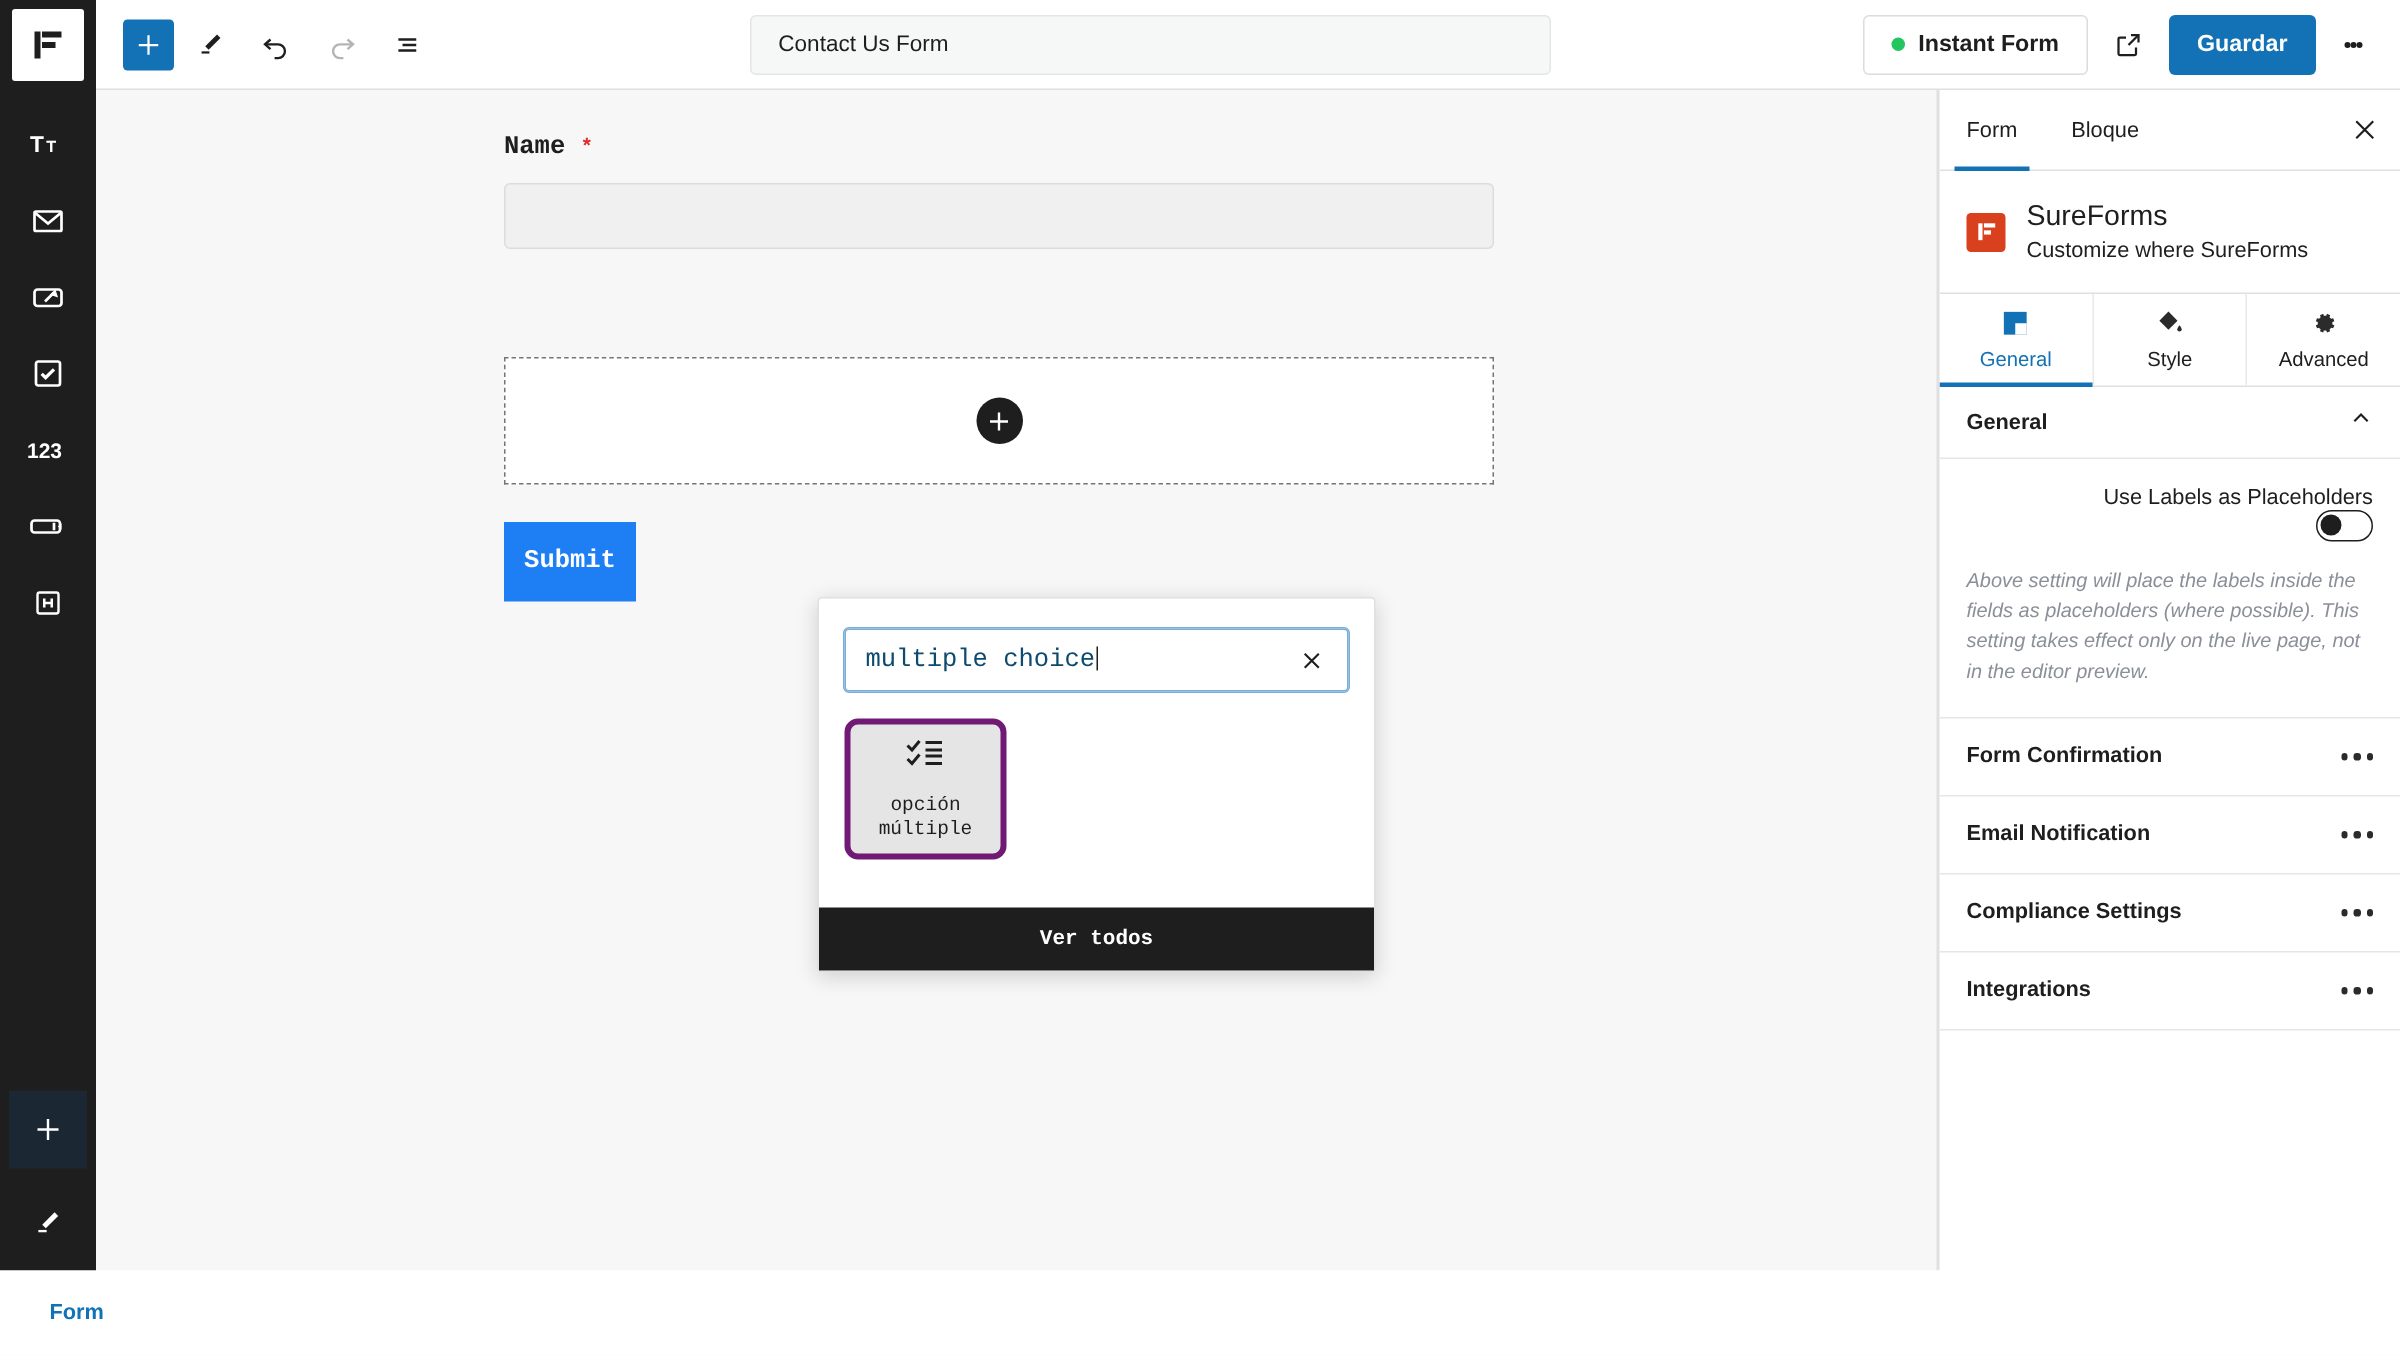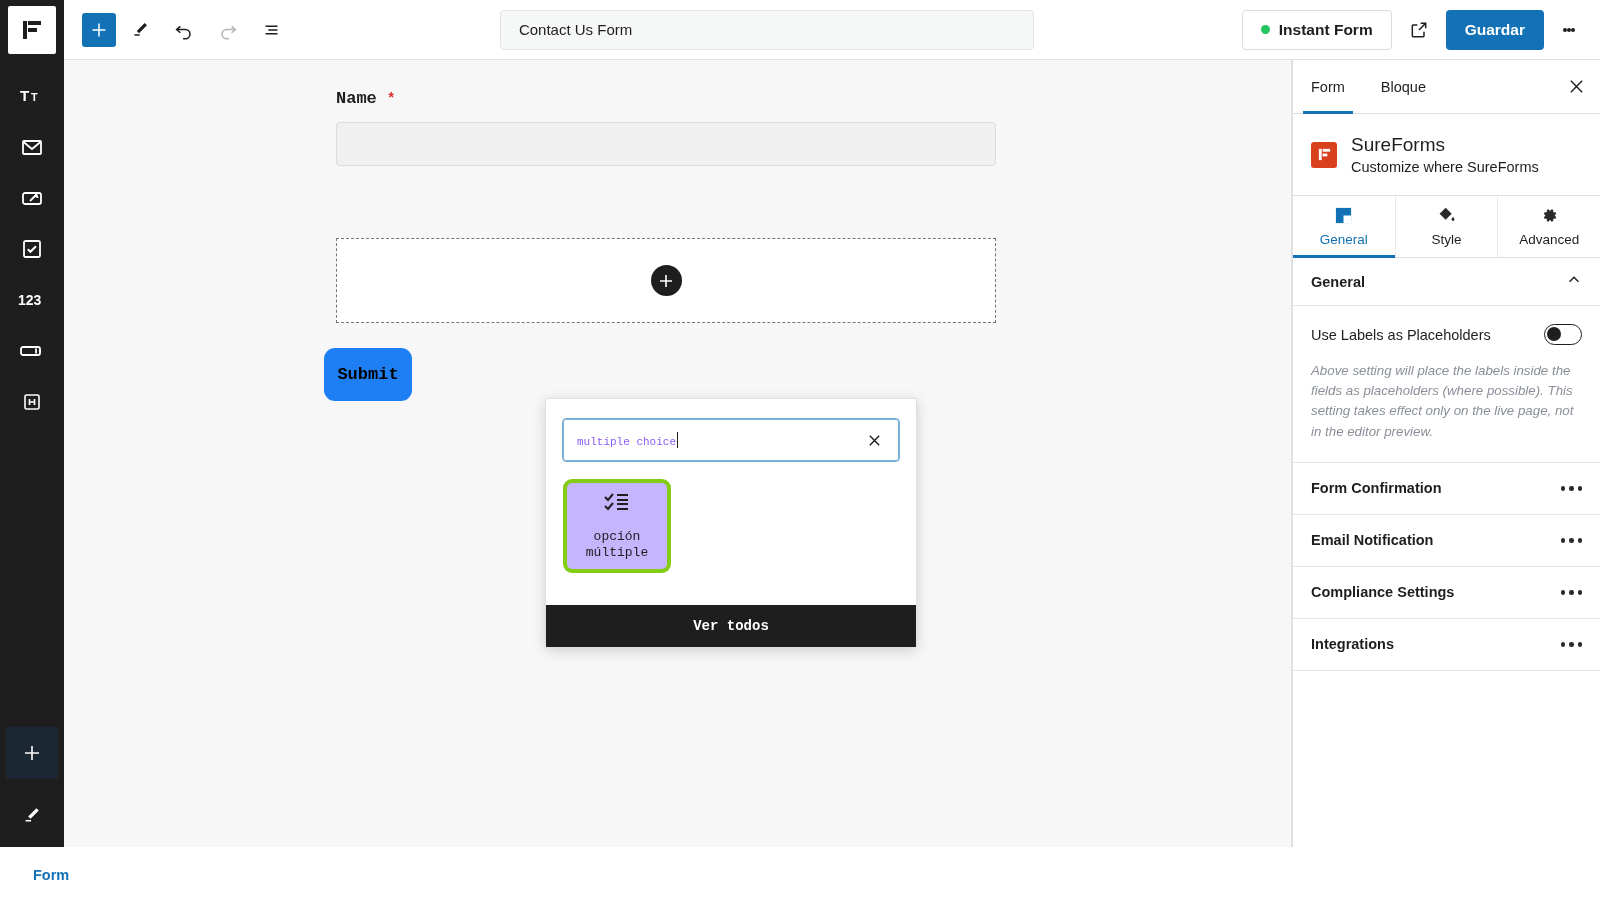--- a/index.html
+++ b/index.html
@@ -87,44 +87,44 @@
   .dropzone {
     position: absolute; left: 272px; top: 178px; width: 660px; height: 85px;
     border: 1.5px dashed #757575; background: #ffffff;
     display: flex; align-items: center; justify-content: center;
   }
   .dz-plus {
     width: 31px; height: 31px; border-radius: 50%; background: #1e1e1e;
     display: flex; align-items: center; justify-content: center; cursor: pointer;
   }
   .submit-btn {
-    position: absolute; left: 260px; top: 288px; width: 88px; height: 53px;
-    background: #1e7ff5; color: #000000; border-radius: 11px; font-size: 17px; font-weight: bold;
+    position: absolute; left: 272px; top: 288px; width: 88px; height: 53px;
+    background: #1e7ff5; color: #ffffff; border-radius: 0; font-size: 17px; font-weight: bold;
     display: flex; align-items: center; justify-content: center; cursor: pointer;
   }
 
   
   .inserter {
     position: absolute; left: 481px; top: 338px; width: 372px; height: 250px;
     background: #ffffff; border: 1px solid #e0e0e0; border-radius: 3px;
     box-shadow: 0 3px 14px rgba(0,0,0,.16);
     display: flex; flex-direction: column;
   }
   .ins-search-wrap { padding: 20px 17px 0 17px; }
   .ins-search {
     height: 42px; border: 1px solid #7aaed6; border-radius: 3px; display: flex; align-items: center;
     padding: 0 13px; outline: 1px solid #7aaed6;
   }
-  .ins-search-text { flex: 1; font-size: 11px; color: #8b5cf6; position: relative; }
+  .ins-search-text { flex: 1; font-size: 17px; color: #0c4a6e; position: relative; }
   .caret { display:inline-block; width:1px; height:16px; background:#1e1e1e; vertical-align:-3px; margin-left:1px; }
   .ins-clear { width: 22px; height: 22px; display: flex; align-items: center; justify-content: center; cursor: pointer; }
   .ins-results { flex: 1; padding: 18px 17px 0 17px; }
   .block-card {
-    width: 108px; height: 94px; border: 4px solid #84cc16; border-radius: 9px;
-    background: #c4b5fd; display: flex; flex-direction: column; align-items: center;
+    width: 108px; height: 94px; border: 4px solid #701a75; border-radius: 9px;
+    background: #e5e5e5; display: flex; flex-direction: column; align-items: center;
     justify-content: center; gap: 13px; cursor: pointer;
   }
   .block-card-label { font-size: 13px; color: #1e1e1e; text-align: center; line-height: 1.22; }
   .ins-footer {
     height: 42px; background: #1e1e1e; color: #ffffff; font-size: 14px; font-weight: bold;
     display: flex; align-items: center; justify-content: center; cursor: pointer;
   }
 
   
   .gutter { position: absolute; left: 1268px; top: 60px; width: 24px; height: 787px; background: #f7f7f7; border-right: 1px solid #e0e0e0; }
@@ -156,21 +156,21 @@
     border-right: 1px solid #e9e9e9;
   }
   .mode-tab:last-child { border-right: none; }
   .mode-tab.active { color: #1272b5; }
   .mode-tab.active::after { content:""; position:absolute; left:0; right:0; bottom:-1px; height:3px; background:#1272b5; }
   .panel-head {
     height: 48px; display: flex; align-items: center; justify-content: space-between;
     padding: 0 18px; border-bottom: 1px solid #e6e6e6; cursor: pointer;
   }
   .panel-head-title { font-size: 14.5px; font-weight: bold; color: #1e1e1e; }
-  .setting-row { display: flex; align-items: center; justify-content: space-between; padding: 18px 18px 0 18px; }
+  .setting-row { display: flex; align-items: flex-end; justify-content: space-between; padding: 18px 18px 0 36px; flex-direction: column; }
   .setting-label { font-size: 14.5px; color: #1e1e1e; }
   .toggle {
     width: 38px; height: 21px; border-radius: 11px; background: #ffffff; border: 1.5px solid #1e1e1e;
     position: relative; cursor: pointer; flex: none;
   }
   .toggle .knob { position: absolute; left: 2px; top: 2px; width: 14px; height: 14px; border-radius: 50%; background: #1e1e1e; }
   .setting-help {
     padding: 16px 18px 20px 18px; font-size: 13.3px; line-height: 1.52; color: #8a8f98; font-style: italic;
   }
   .acc-row {

